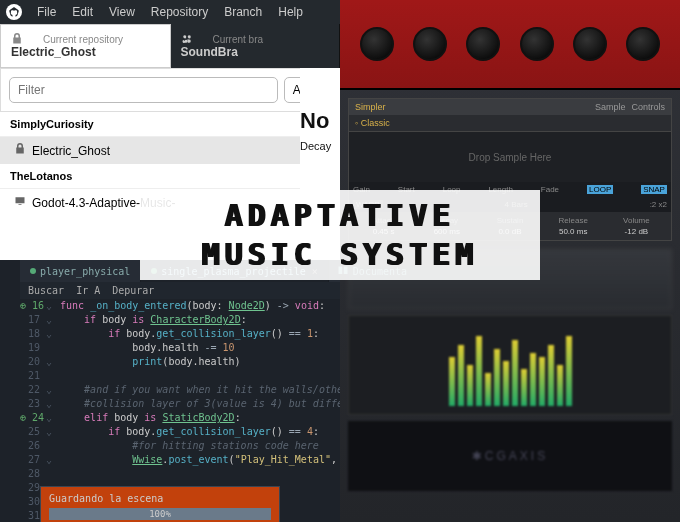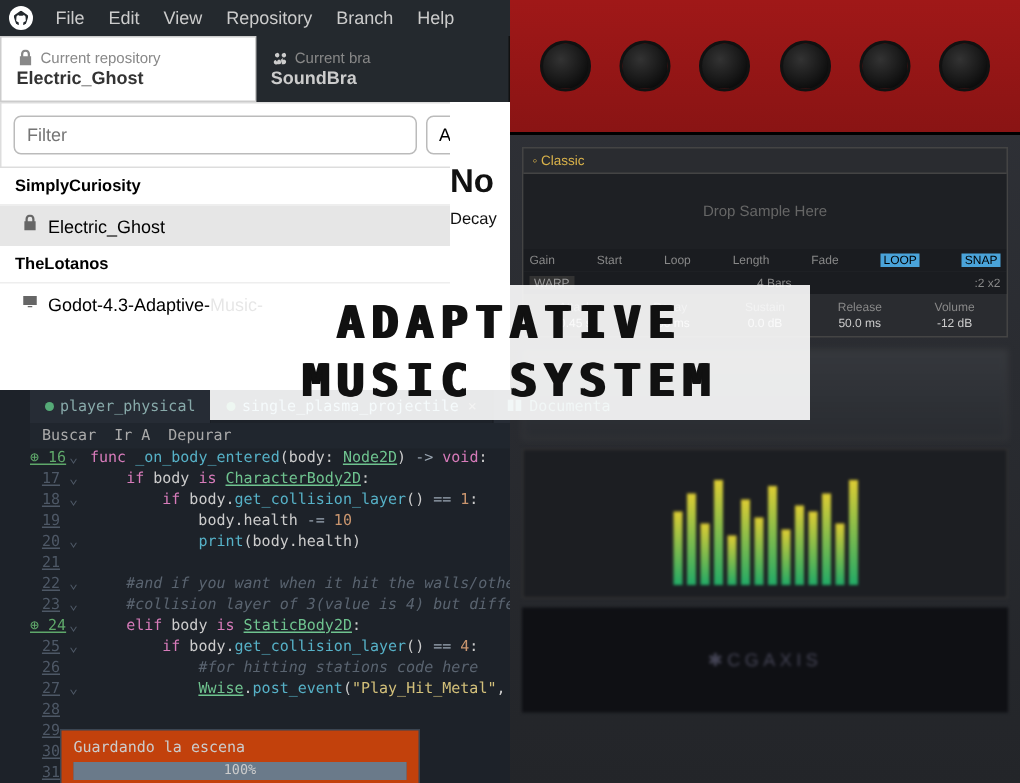--- a/index.html
+++ b/index.html
@@ -7,21 +7,21 @@
 
   
   .gh { position: absolute; left: 0; top: 0; width: 340px; height: 260px; background: #fff; display: flex; flex-direction: column; }
   .gh-menubar { background: #24292e; color: #ccc; height: 24px; display: flex; align-items: center; font-size: 12px; padding: 0 6px; gap: 2px; }
   .gh-menubar .logo { width: 16px; height: 16px; background: #fff; border-radius: 50%; margin-right: 6px; position: relative; }
   .gh-menubar .logo::after { content: ""; position: absolute; top: 3px; left: 3px; width: 10px; height: 10px; background: #24292e; border-radius: 50%; clip-path: polygon(50% 0, 100% 35%, 80% 100%, 65% 100%, 65% 80%, 82% 70%, 80% 40%, 70% 30%, 60% 35%, 40% 35%, 30% 30%, 20% 40%, 18% 70%, 35% 80%, 35% 100%, 20% 100%, 0 35%); }
   .gh-menu-item { padding: 0 7px; cursor: pointer; }
   .gh-header { background: #24292e; display: flex; height: 44px; color: #fff; }
   .gh-header-sec { flex: 1; padding: 4px 10px; display: flex; flex-direction: column; justify-content: center; border-right: 1px solid #111; }
   .gh-header-sec.cur { background: #fff; color: #333; border: 1px solid #ccc; }
-  .gh-header-sub { font-size: 10px; color: #888; display: flex; align-items: center; gap: 4px; }
+  .gh-header-sub { font-size: 10px; color: #888; display: flex; align-items: center; gap: 20px; }
   .gh-header-title { font-size: 12px; font-weight: 600; }
   .gh-drop { background: #fff; padding: 8px; border: 1px solid #ddd; display: flex; gap: 6px; }
   .gh-filter { flex: 1; border: 1px solid #bbb; border-radius: 5px; padding: 5px 8px; font-size: 12px; }
   .gh-add { border: 1px solid #bbb; background: #fff; border-radius: 5px; padding: 5px 8px; font-size: 12px; display: flex; align-items: center; gap: 4px; }
   .gh-group-h { font-size: 11px; font-weight: 600; padding: 6px 10px; border-bottom: 1px solid #eee; }
   .gh-repo-item { font-size: 12px; padding: 6px 10px 6px 14px; display: flex; align-items: center; gap: 6px; }
   .gh-repo-item.sel { background: #e6e6e6; }
   .gh-content-peek { position: absolute; left: 300px; top: 68px; width: 50px; height: 190px; background: #fff; color: #111; padding: 40px 0 0 0; font-size: 22px; font-weight: 600; overflow: hidden; }
   .gh-content-peek .sub { font-size: 11px; font-weight: 400; margin-top: 6px; }
   .icon { display:inline-block; width:12px; height:12px; }
@@ -50,21 +50,21 @@
   .editor { position: absolute; left: 0; top: 260px; width: 340px; height: 330px; background: #1d2229; color: #ccc; font-family: "Consolas", monospace; font-size: 10px; display: flex; flex-direction: column; padding-left: 20px; }
   .ed-tabs { background: #262c35; display: flex; height: 22px; align-items: stretch; font-size: 10px; }
   .ed-tab { padding: 4px 10px; color: #8aa; display: flex; align-items: center; gap: 4px; border-right: 1px solid #1a1e24; }
   .ed-tab.active { background: #1d2229; color: #9ccfe0; }
   .ed-tab .dot { width: 6px; height: 6px; background: #5a7; border-radius: 50%; }
   .ed-tab .close { color: #888; margin-left: 2px; }
   .ed-doc { margin-left: auto; padding: 4px 8px; color: #7aa; display:flex; align-items:center; gap:4px;}
   .ed-menu { background: #20262e; padding: 3px 8px; font-size: 10px; color: #aaa; display: flex; gap: 12px; }
   .ed-body { flex: 1; overflow: hidden; position: relative; }
   .ed-line { display: flex; white-space: pre; line-height: 14px; }
-  .ed-line .gut { width: 26px; text-align: right; color: #4e5866; padding-right: 6px; flex-shrink: 0; text-decoration: underline; }
+  .ed-line .gut { width: 26px; text-align: right; color: #4e5866; padding-right: 6px; flex-shrink: 0; }
   .ed-line .gut.mod { color: #5fa86a; }
   .ed-line .fold { width: 14px; color: #4e5866; flex-shrink: 0; }
   .ed-line .code { flex: 1; }
   .k-key { color: #d77bba; }
   .k-func { color: #56b1c7; }
   .k-type { color: #6fc38f; text-decoration: underline; }
   .k-str { color: #d3c07a; }
   .k-num { color: #c9956e; }
   .k-com { color: #5a6470; font-style: italic; }
   .k-op { color: #9aa6b2; }
@@ -142,20 +142,27 @@
 <div class="daw">
   <div class="hardware">
     <div class="knob"></div>
     <div class="knob"></div>
     <div class="knob"></div>
     <div class="knob"></div>
     <div class="knob"></div>
     <div class="knob"></div>
   </div>
   <div class="simpler">
+    <div class="simpler-title">
+      <span>Simpler</span>
+      <span class="tabs">
+        <span>Sample</span>
+        <span>Controls</span>
+      </span>
+    </div>
     <div class="simpler-mode">◦ <span>Classic</span></div>
     <div class="drop-zone">Drop Sample Here</div>
     <div class="simpler-params" id="simpler-params">
         <span class="">Gain</span>
         <span class="">Start</span>
         <span class="">Loop</span>
         <span class="">Length</span>
         <span class="">Fade</span>
         <span class="hl">LOOP</span>
         <span class="hl">SNAP</span>

